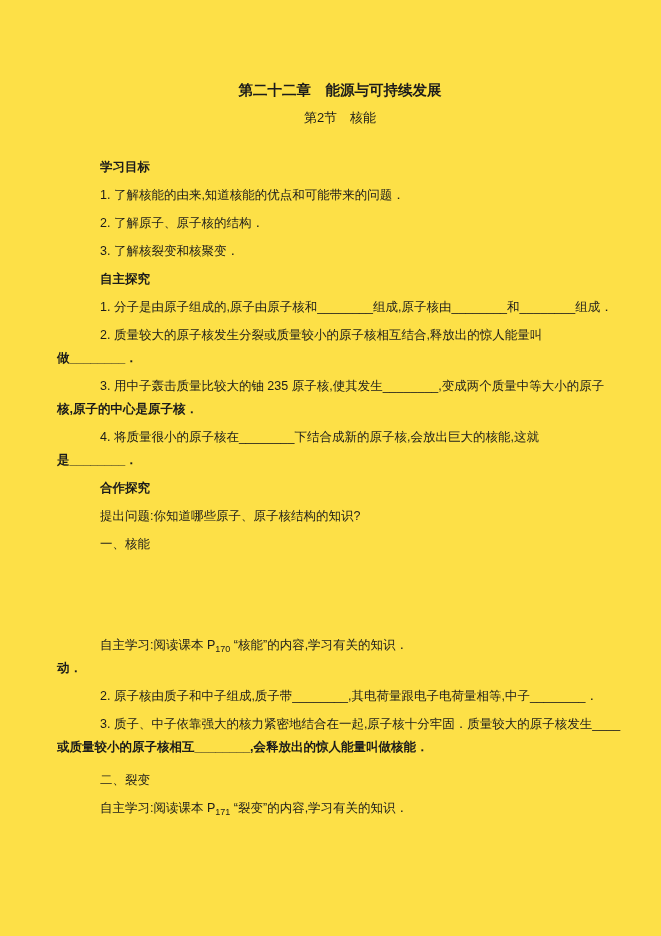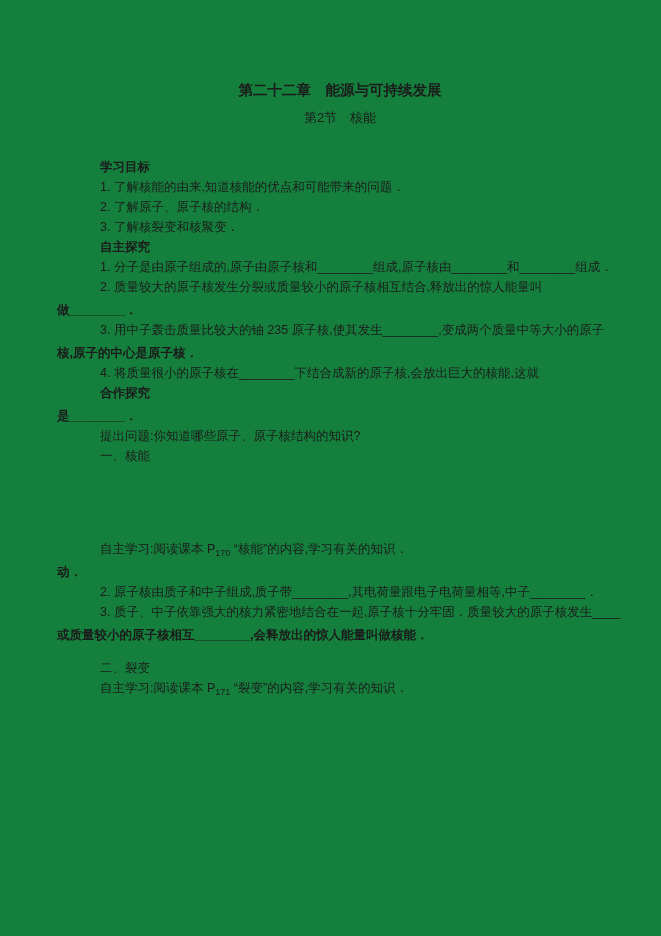--- a/index.html
+++ b/index.html
@@ -13,38 +13,39 @@
     height: 936px;
     color: #1b1b1b;
     font-family: "Liberation Sans", "DejaVu Sans", sans-serif;
     font-size: 12.5px;
   }
   .page {
     box-sizing: border-box;
     width: 661px;
     height: 936px;
     padding: 80px 38px 0 57px;
-    background: #15803d;
+    background: #fde047;
   }
   .center { text-align: center; }
   .chapter-title {
     font-weight: bold;
     font-size: 14.5px;
     line-height: 20px;
     height: 20px;
   }
   .section-title {
     font-size: 13px;
     line-height: 20px;
     height: 20px;
     margin-top: 8px;
   }
   .ln {
     line-height: 20px;
     height: 20px;
+    margin-top: 8px;
     white-space: nowrap;
   }
   .cont { margin-top: 3px; font-weight: bold; }   
   .mt14 { margin-top: 29px; }
   .mt13 { margin-top: 13px; }
   .ind { padding-left: 43px; } 
   .h { font-weight: bold; }
   sub {
     font-size: 9px;
     vertical-align: -3px;
@@ -71,23 +72,23 @@
 
   <div class="ln ind">1. 分子是由原子组成的,原子由原子核和________组成,原子核由________和________组成．</div>
 
   <div class="ln ind">2. 质量较大的原子核发生分裂或质量较小的原子核相互结合,释放出的惊人能量叫</div>
   <div class="ln cont">做________．</div>
 
   <div class="ln ind">3. 用中子轰击质量比较大的铀 235 原子核,使其发生________,变成两个质量中等大小的原子</div>
   <div class="ln cont">核,原子的中心是原子核．</div>
 
   <div class="ln ind">4. 将质量很小的原子核在________下结合成新的原子核,会放出巨大的核能,这就</div>
+  <div class="ln cont">是________．</div>
+
   <div class="ln ind h">合作探究</div>
-
-  <div class="ln cont">是________．</div>
 
   <div class="ln ind">提出问题:你知道哪些原子、原子核结构的知识?</div>
 
   <div class="ln ind">一、核能</div>
 
   <div class="answer-gap"></div>
 
   <div class="ln ind">
     <span>自主学习:阅读课本 P</span><sub>170</sub><span> “核能”的内容,学习有关的知识．</span>
   </div>

